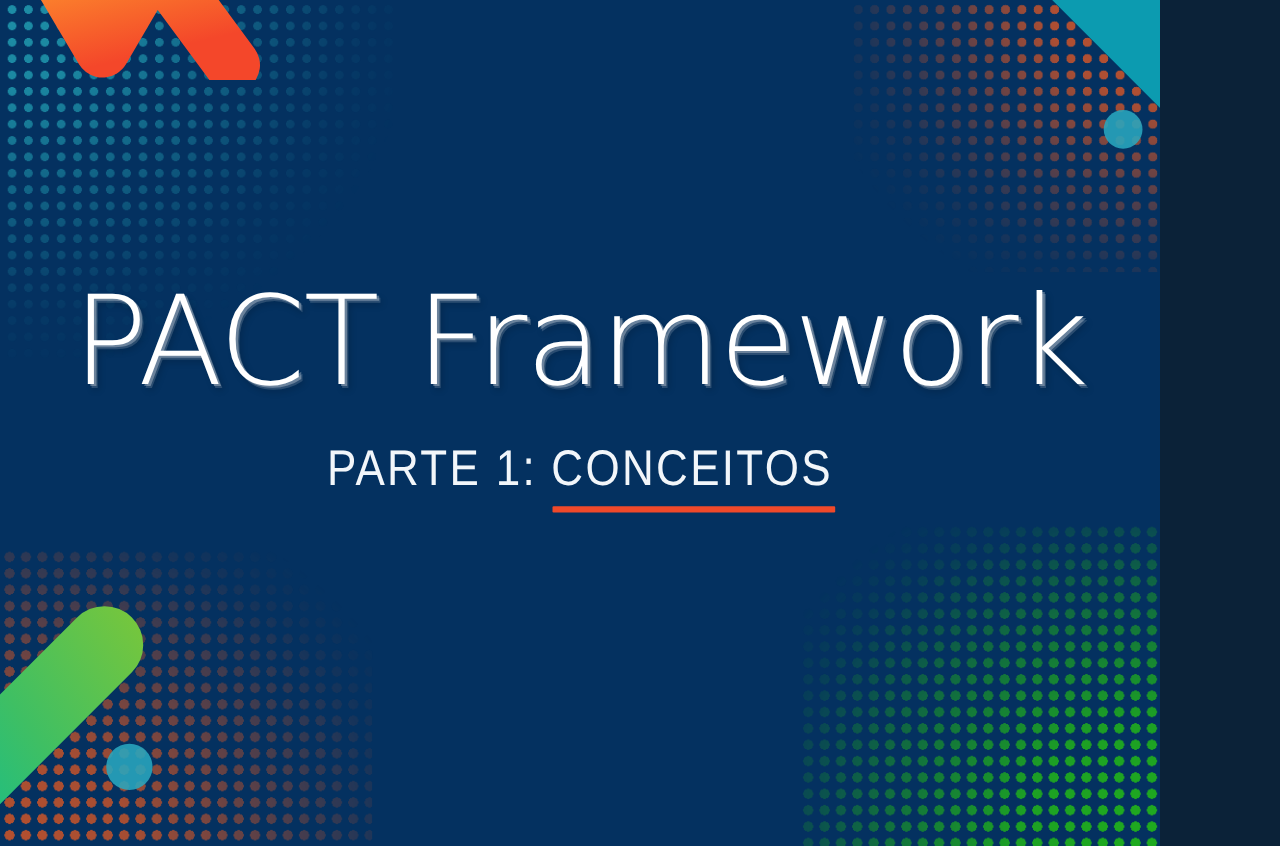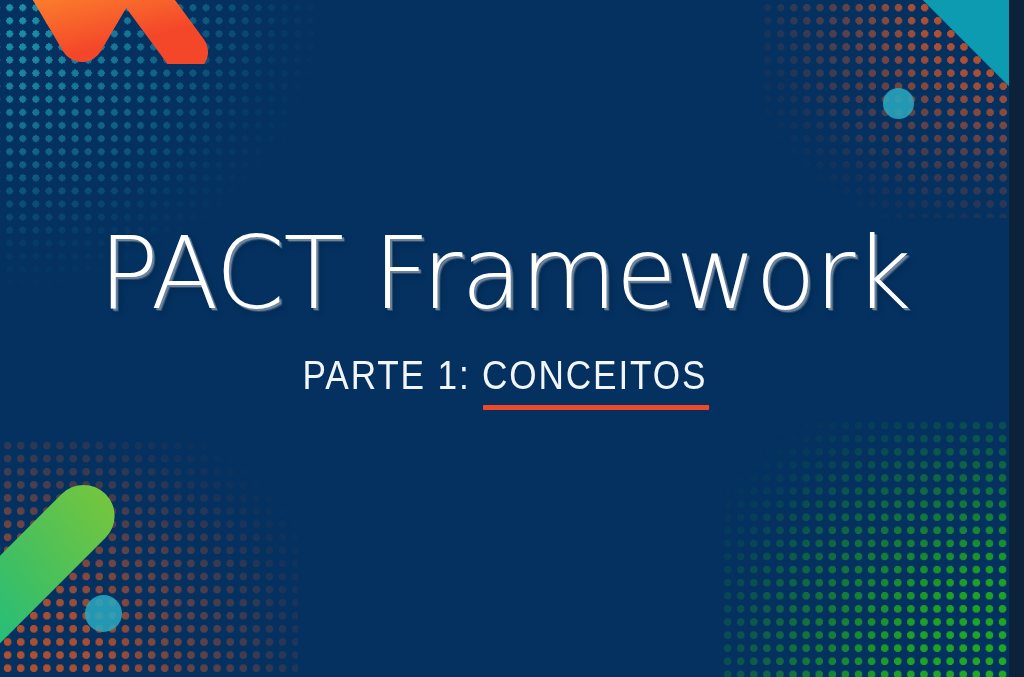--- a/index.html
+++ b/index.html
@@ -3,21 +3,21 @@
 <meta charset="utf-8">
 <title>PACT Framework</title>
 <style>
   html, body {
     margin: 0;
     padding: 0;
     background: #0b2238;
   }
   #slide {
     position: relative;
-    width: 1009px;
+    width: 928px;
     height: 677px;
     overflow: hidden;
     background: #043160;
     font-family: "Liberation Sans", sans-serif;
   }
 
   
   .halftone {
     position: absolute;
     pointer-events: none;

